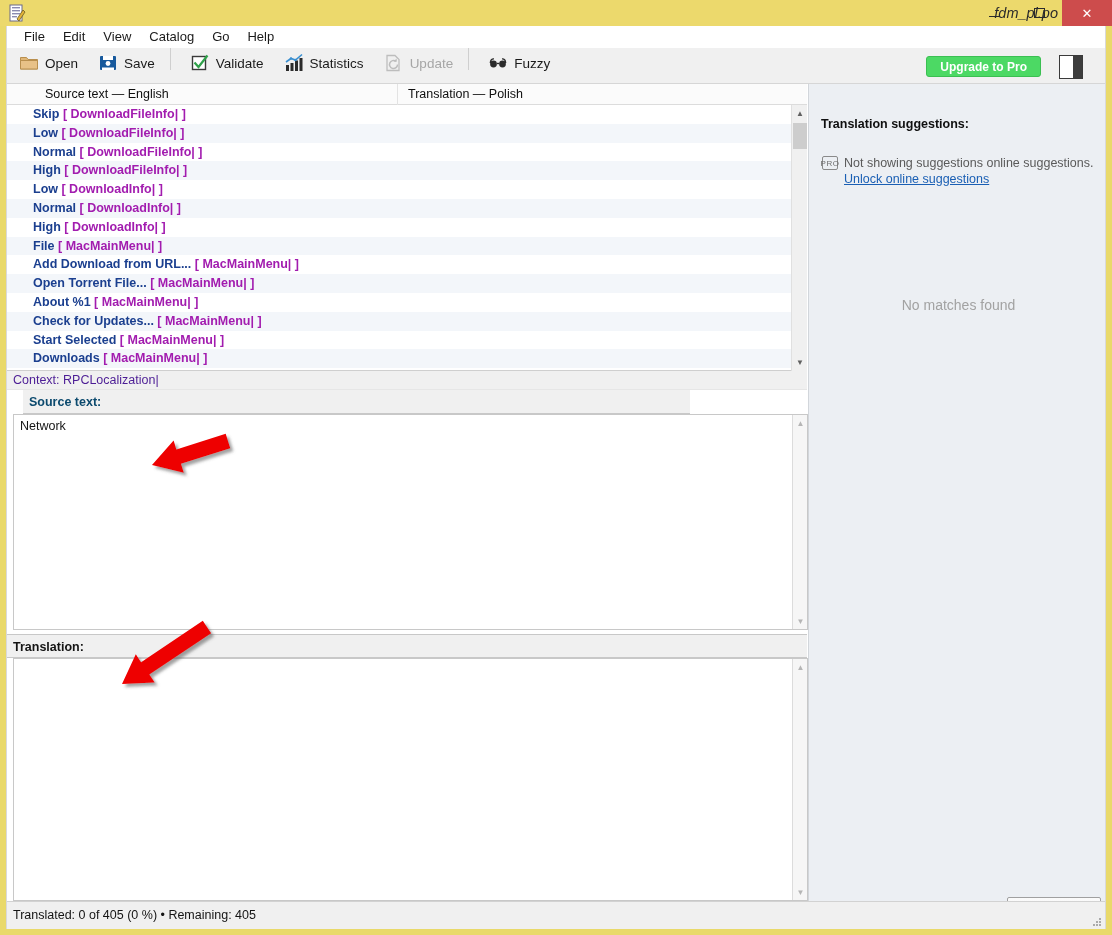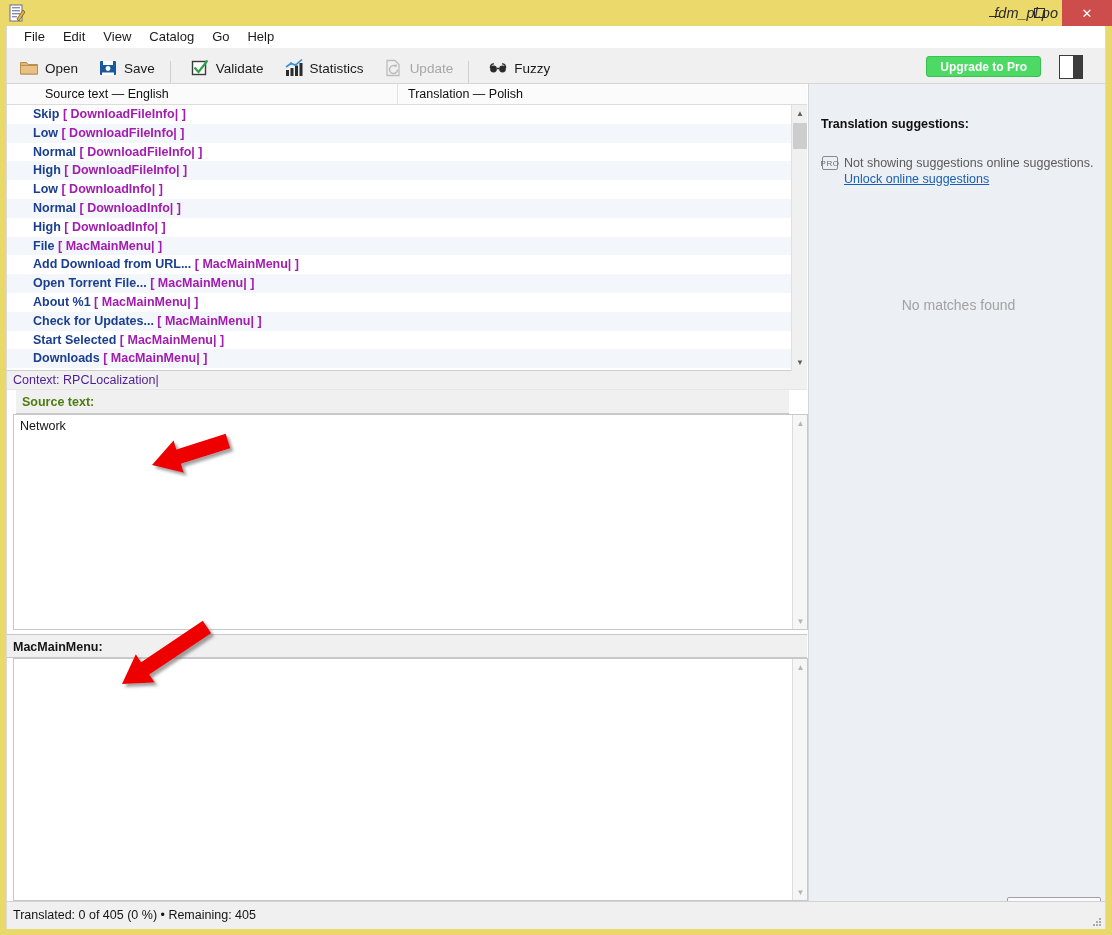--- a/index.html
+++ b/index.html
@@ -68,21 +68,21 @@
     padding: 2px 9px;
     cursor: default;
   }
 
   
   .toolbar {
     position: absolute; left: 0; top: 22px;
     width: 1100px; height: 36px;
     background: #f0f0f0;
     border-bottom: 1px solid #d6d6d6;
-    display: flex; align-items: flex-end;
+    display: flex; align-items: flex-start;
   }
   .tbtn {
     display: flex; align-items: center; gap: 6px;
     height: 30px; padding: 0 8px; margin-left: 4px;
     font-size: 13.5px; color: #1a1a1a;
     cursor: default;
   }
   .tbtn.disabled { color: #a6a6a6; }
   .tbsep {
     width: 1px; height: 22px; background: #cfcfcf; margin: 0 7px;
@@ -164,24 +164,24 @@
   
   .ctxbar {
     position: absolute; left: 0; top: 345px;
     width: 800px; height: 19px;
     background: #f0f0f0;
     font-size: 12.5px; color: #4c1d95;
     line-height: 19px; padding-left: 6px;
     border-bottom: 1px solid #e6e6e6;
   }
   .lbl-src {
-    position: absolute; left: 9px; top: 364px;
-    width: 773px; height: 24px;
+    position: absolute; left: 16px; top: 364px;
+    width: 667px; height: 24px;
     background: #f0f0f0;
-    font-size: 12.5px; font-weight: bold; color: #4d7c0f;
+    font-size: 12.5px; font-weight: bold; color: #0c4a6e;
     line-height: 24px; padding-left: 6px;
     border-bottom: 1px solid #c8c8c8;
   }
   .srcbox {
     position: absolute; left: 6px; top: 388px;
     width: 795px; height: 216px;
     background: #ffffff;
     border: 1px solid #c8c8c8;
   }
   .srcbox .txt {
@@ -448,21 +448,21 @@
     <div class="lbl-src">Source text:</div>
 
     <div class="srcbox">
       <div class="txt">Network</div>
       <div class="isb">
         <div class="arr">▲</div>
         <div class="arr bot">▼</div>
       </div>
     </div>
 
-    <div class="lbl-trn">MacMainMenu:</div>
+    <div class="lbl-trn">Translation:</div>
 
     <div class="trnbox">
       <div class="txt" style="position:absolute;left:6px;top:4px;font-size:12.5px;color:#141414;"></div>
       <div class="isb">
         <div class="arr">▲</div>
         <div class="arr bot">▼</div>
       </div>
     </div>
 
     <div class="rightpanel">

